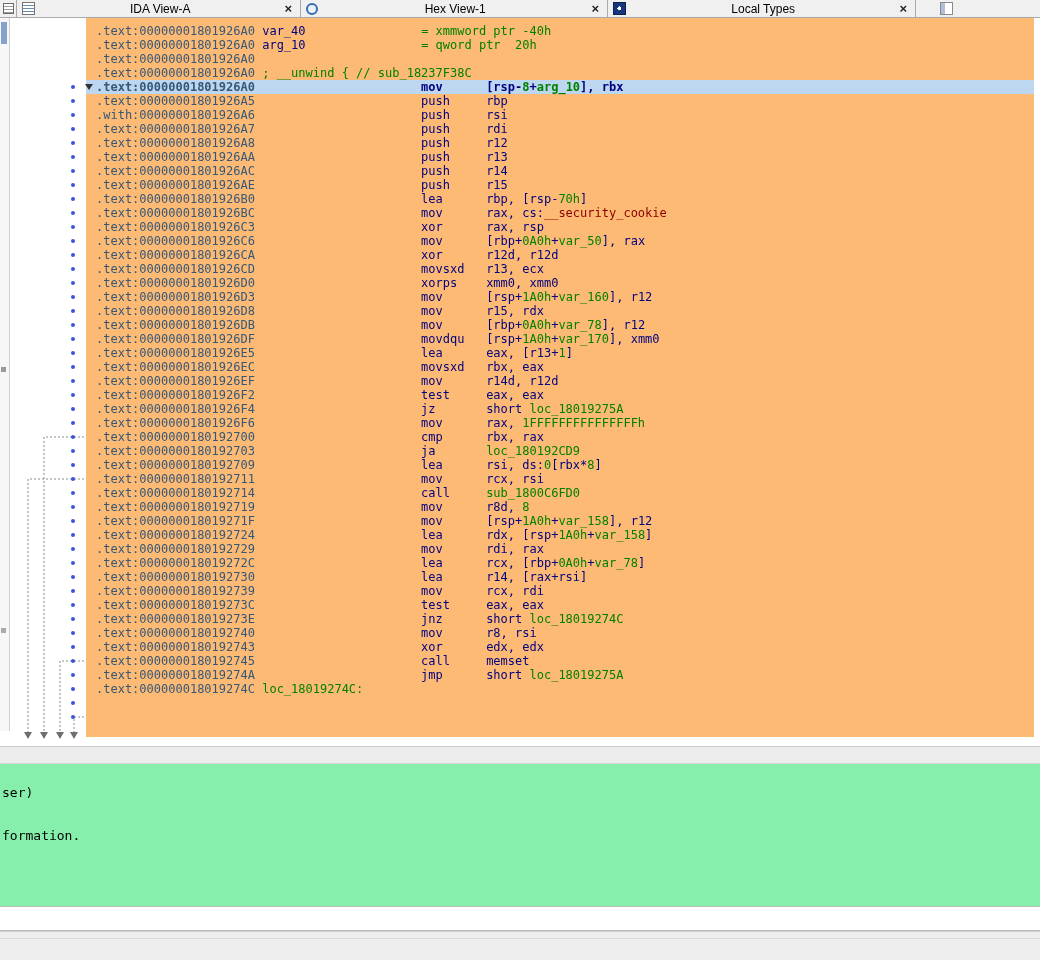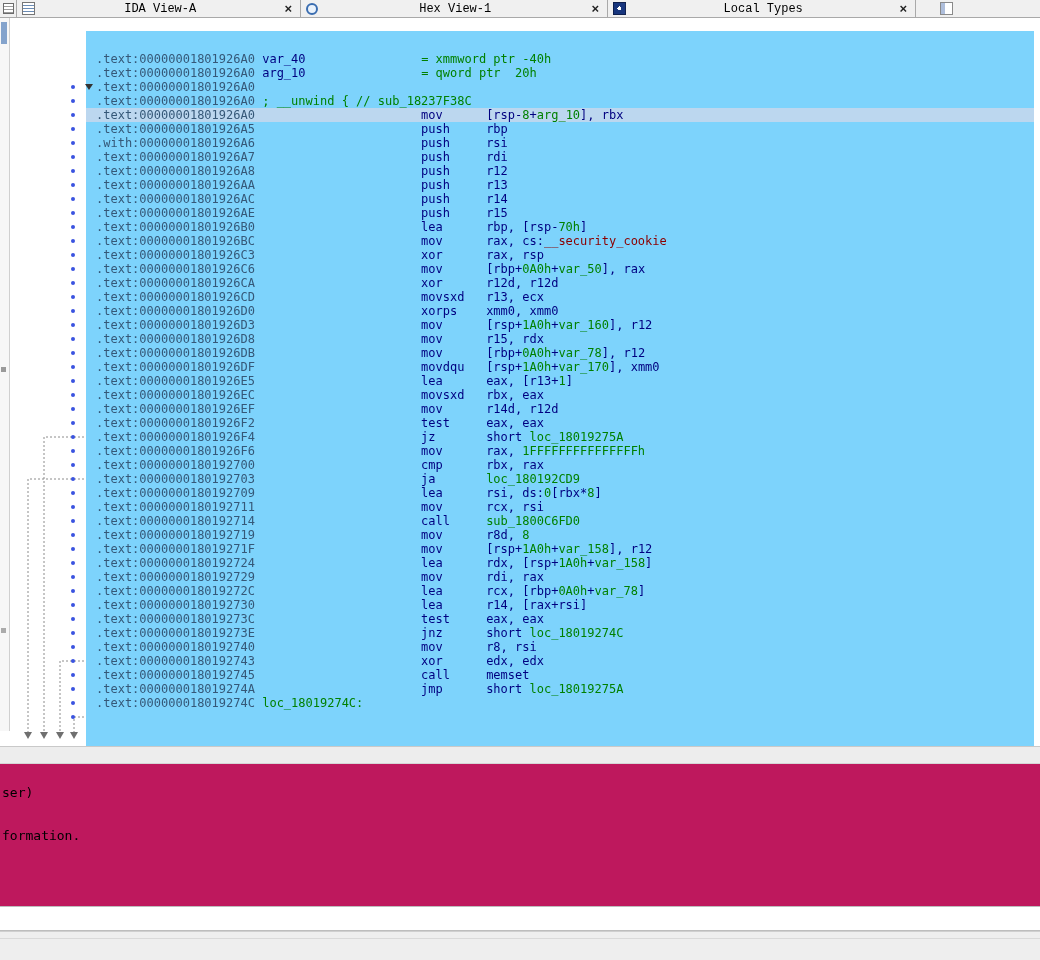--- a/index.html
+++ b/index.html
@@ -9,21 +9,21 @@
 
   
   .tabbar{position:absolute;left:0;top:0;right:0;height:18px;background:#f0f0f0;
           border-bottom:1px solid #a9a9a9;display:flex;align-items:stretch;box-sizing:border-box;}
   .corner{width:16px;display:flex;align-items:center;justify-content:center;border-right:1px solid #a9a9a9;}
   .ci{display:inline-block;width:11px;height:11px;border:1px solid #6b6b6b;background:#fff;
       background-image:repeating-linear-gradient(180deg,transparent 0 2px,#9b9b9b 2px 3px);box-sizing:border-box;}
   .tab{display:flex;align-items:center;padding:0 5px;border-right:1px solid #a9a9a9;box-sizing:border-box;}
   .tab.w1{width:284px;}.tab.w2{width:307px;}.tab.w3{width:308px;}
   .tabstub{flex:1;display:flex;align-items:center;padding-left:24px;}
-  .tlabel{flex:1;text-align:center;font-size:12px;color:#000;white-space:nowrap;overflow:hidden;font-family:Liberation Mono, monospace;}
+  .tlabel{flex:1;text-align:center;font-size:12px;color:#000;white-space:nowrap;overflow:hidden;}
   .tclose{font-weight:bold;font-size:13px;color:#1f1f1f;padding:0 3px;line-height:1;}
   .ticon{width:13px;height:13px;display:inline-block;margin-right:4px;flex:none;}
   .icon-disasm{background:#fff;border:1px solid #767676;box-sizing:border-box;
                background-image:repeating-linear-gradient(180deg,transparent 0 2px,#6b8cb5 2px 3px);}
   .icon-hex{width:12px;height:12px;border-radius:50%;border:2px solid #3a6db0;background:#eaf2fb;box-sizing:border-box;}
   .icon-types{background:#17357d;border:1px solid #0d1f4e;box-sizing:border-box;
               background-image:radial-gradient(circle at 50% 50%,#ffffff 0 2px,transparent 2px);}
   .icon-panel{background:linear-gradient(90deg,#aebedb 0 4px,#ffffff 4px);border:1px solid #8a8a8a;box-sizing:border-box;}
 
   
@@ -36,41 +36,41 @@
 
   
   .arrows{position:absolute;left:0;top:18px;}
 
   
   .dots{position:absolute;left:0;top:0;width:86px;height:745px;pointer-events:none;}
   .dot{position:absolute;left:71px;width:4px;height:4px;border-radius:50%;background:#3a53e0;}
 
   
   .listing{position:absolute;left:86px;top:18px;right:6px;height:713px;overflow:hidden;
-           background:#7dd3fc;padding-top:21px;box-sizing:content-box;
-           font-family:"DejaVu Sans Mono",monospace;font-size:12px;line-height:14px;margin-top:13px;}
+           background:#fdba74;padding-top:6px;box-sizing:content-box;
+           font-family:"DejaVu Sans Mono",monospace;font-size:12px;line-height:14px;}
   .line{height:14px;white-space:pre;padding-left:10px;}
-  .line.hl{background:#bcd7ef;}
+  .line.hl{background:#bcd7ef;font-weight:bold;}
   .c-a{color:#355878;}
   .c-n{color:#000080;}
   .c-g{color:#008000;}
   .c-m{color:#8b0000;}
   .marker{position:absolute;left:85px;width:0;height:0;border-left:4px solid transparent;
           border-right:4px solid transparent;border-top:6px solid #333;}
 
   
   .statusbar{position:absolute;left:86px;top:731px;right:5px;height:15px;background:#fff;
              border:1px solid #a8a8a8;box-sizing:border-box;padding-left:16px;
              font-family:"DejaVu Sans Mono",monospace;font-size:13px;line-height:13px;color:#1f1f1f;
              white-space:nowrap;overflow:hidden;margin-top:43px;}
 
   
   .splitter{position:absolute;left:0;top:746px;right:0;height:18px;background:#ededed;
             border-top:1px solid #c9c9c9;border-bottom:1px solid #d6d6d6;box-sizing:border-box;}
-  .output{position:absolute;left:0;top:764px;right:0;height:142px;background:#be185d;}
+  .output{position:absolute;left:0;top:764px;right:0;height:142px;background:#86efac;}
   .oline{position:absolute;left:2px;font-family:"DejaVu Sans Mono",monospace;font-size:13px;color:#000;white-space:pre;}
   .o1{top:21px;}
   .o2{top:56px;margin-top:8px;}
   .cmdline{position:absolute;left:0;top:906px;right:0;height:25px;background:#fff;
            border-top:1px solid #bdbdbd;border-bottom:1px solid #bdbdbd;box-sizing:border-box;}
   .bottombar{position:absolute;left:0;top:931px;right:0;bottom:0;background:#eeeeee;
              border-top:1px solid #cfcfcf;box-sizing:border-box;}
   .innerline{position:absolute;left:0;right:0;top:6px;height:1px;background:#d9d9d9;display:block;}
 </style>
 </head>
@@ -206,20 +206,21 @@
       <div class="line"><span class="c-a">.text:0000000180192703</span><span class="c-n">                       ja       </span><span class="c-g">loc_180192CD9</span></div>
       <div class="line"><span class="c-a">.text:0000000180192709</span><span class="c-n">                       lea      </span><span class="c-n">rsi, ds:</span><span class="c-g">0</span><span class="c-n">[rbx*</span><span class="c-g">8</span><span class="c-n">]</span></div>
       <div class="line"><span class="c-a">.text:0000000180192711</span><span class="c-n">                       mov      </span><span class="c-n">rcx, rsi</span></div>
       <div class="line"><span class="c-a">.text:0000000180192714</span><span class="c-n">                       call     </span><span class="c-g">sub_1800C6FD0</span></div>
       <div class="line"><span class="c-a">.text:0000000180192719</span><span class="c-n">                       mov      </span><span class="c-n">r8d, </span><span class="c-g">8</span></div>
       <div class="line"><span class="c-a">.text:000000018019271F</span><span class="c-n">                       mov      </span><span class="c-n">[rsp+</span><span class="c-g">1A0h</span><span class="c-n">+</span><span class="c-g">var_158</span><span class="c-n">], r12</span></div>
       <div class="line"><span class="c-a">.text:0000000180192724</span><span class="c-n">                       lea      </span><span class="c-n">rdx, [rsp+</span><span class="c-g">1A0h</span><span class="c-n">+</span><span class="c-g">var_158</span><span class="c-n">]</span></div>
       <div class="line"><span class="c-a">.text:0000000180192729</span><span class="c-n">                       mov      </span><span class="c-n">rdi, rax</span></div>
       <div class="line"><span class="c-a">.text:000000018019272C</span><span class="c-n">                       lea      </span><span class="c-n">rcx, [rbp+</span><span class="c-g">0A0h</span><span class="c-n">+</span><span class="c-g">var_78</span><span class="c-n">]</span></div>
       <div class="line"><span class="c-a">.text:0000000180192730</span><span class="c-n">                       lea      </span><span class="c-n">r14, [rax+rsi]</span></div>
+      <div class="line"><span class="c-a">.text:0000000180192739</span><span class="c-n">                       mov      </span><span class="c-n">rcx, rdi</span></div>
       <div class="line"><span class="c-a">.text:000000018019273C</span><span class="c-n">                       test     </span><span class="c-n">eax, eax</span></div>
       <div class="line"><span class="c-a">.text:000000018019273E</span><span class="c-n">                       jnz      </span><span class="c-n">short </span><span class="c-g">loc_18019274C</span></div>
       <div class="line"><span class="c-a">.text:0000000180192740</span><span class="c-n">                       mov      </span><span class="c-n">r8, rsi</span></div>
       <div class="line"><span class="c-a">.text:0000000180192743</span><span class="c-n">                       xor      </span><span class="c-n">edx, edx</span></div>
       <div class="line"><span class="c-a">.text:0000000180192745</span><span class="c-n">                       call     </span><span class="c-n">memset</span></div>
       <div class="line"><span class="c-a">.text:000000018019274A</span><span class="c-n">                       jmp      </span><span class="c-n">short </span><span class="c-g">loc_18019275A</span></div>
       <div class="line"><span class="c-a">.text:000000018019274C</span><span class="c-g"> loc_18019274C:</span></div>
     </div>
   <div id="cursor-marker" class="marker" style="top: 84px;"></div>
 

